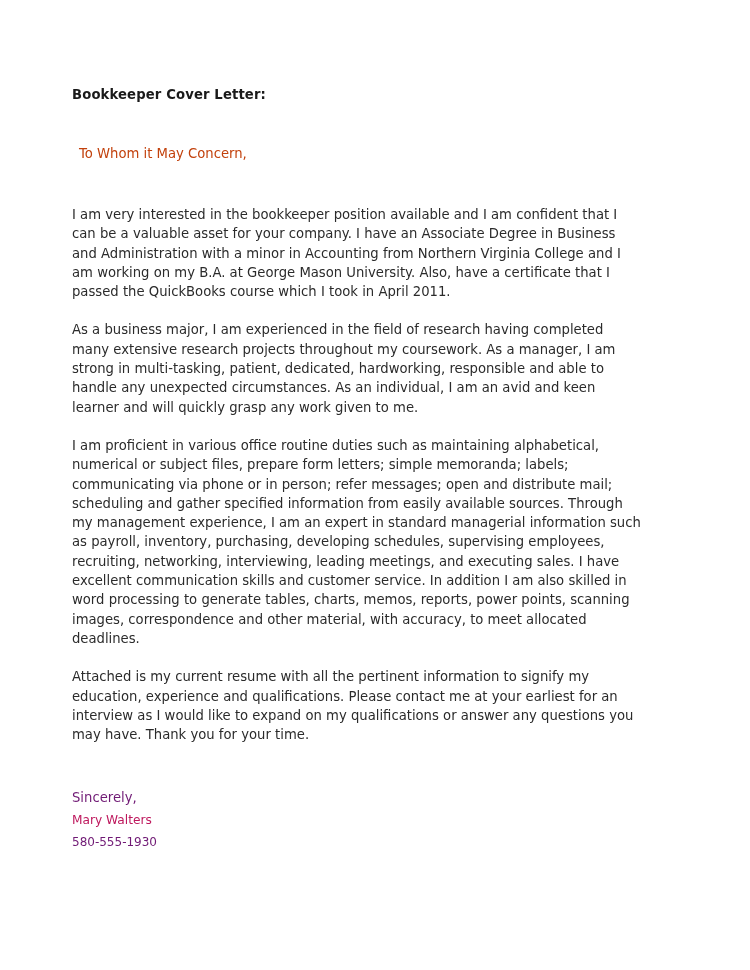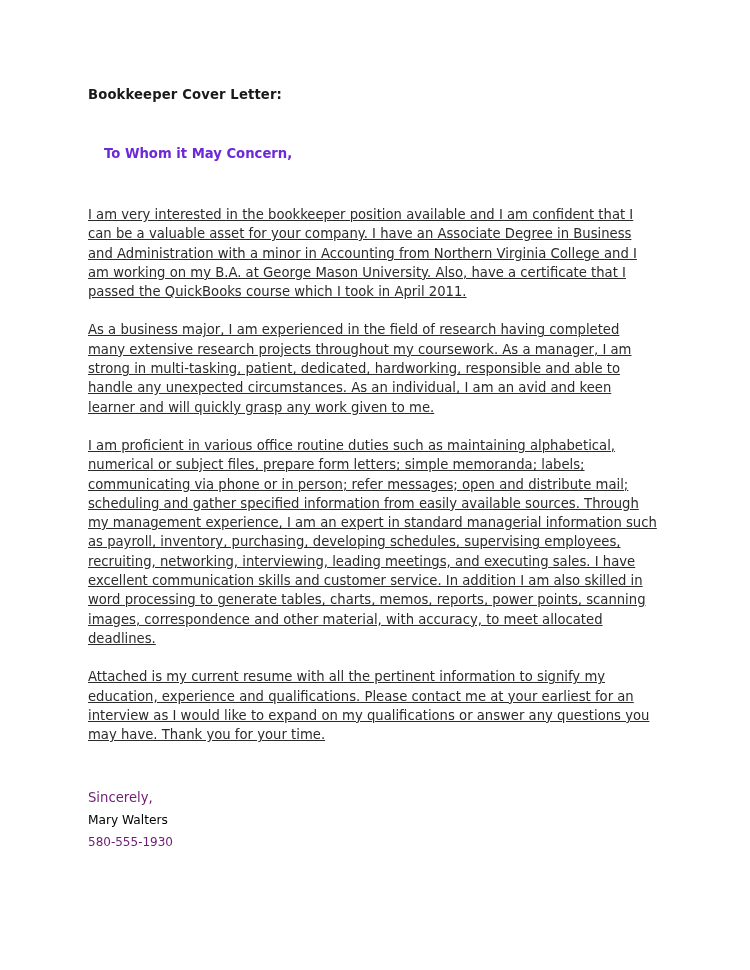--- a/index.html
+++ b/index.html
@@ -20,45 +20,44 @@
   .page {
     position: relative;
     width: 750px;
     height: 970px;
     background: #ffffff;
     box-sizing: border-box;
   }
 
   .letter {
     position: absolute;
-    left: 88px;
+    left: 72px;
     top: 85px;
     width: 570px;
   }
 
   .letter-heading {
     font-size: 13.2px;
     font-weight: bold;
     line-height: 19px;
     color: #1a1a1a;
     letter-spacing: 0.01em;
     margin: 0 0 0 0;
   }
 
   .salutation {
     font-size: 13.2px;
-    font-weight: bold;
+    font-weight: normal;
     line-height: 19px;
-    color: #6d28d9;
-    margin: 40px 0 0 16px;
+    color: #c2410c;
+    margin: 40px 0 0 7px;
   }
 
   .body-block {
     margin-top: 42px;
-    text-decoration: underline;
   }
 
   .para {
     font-size: 13.2px;
     font-weight: normal;
     line-height: 19.3px;
     color: #2b2b2b;
     margin: 0 0 19px 0;
     text-align: left;
     word-spacing: 0.002em;
@@ -75,21 +74,21 @@
   .sig-line {
     font-size: 13.2px;
     line-height: 22px;
     color: #701a75;
     margin: 0;
     white-space: nowrap;
   }
 
   .sig-line.sig-name {
     font-size: 12.2px;
-    color: #000000;
+    color: #be185d;
   }
 
   .sig-line.sig-phone,
   .sig-line.sig-email {
     font-size: 12px;
   }
 </style>
 </head>
 <body>
 

